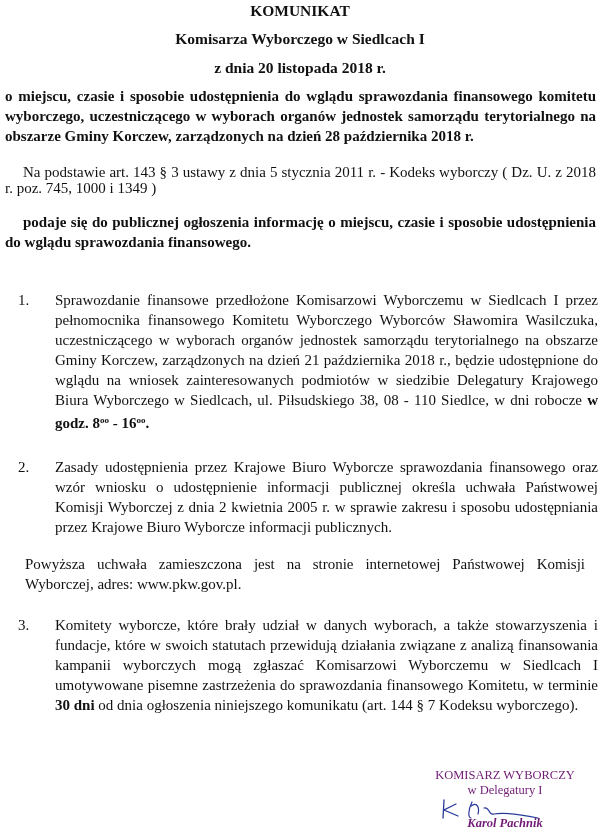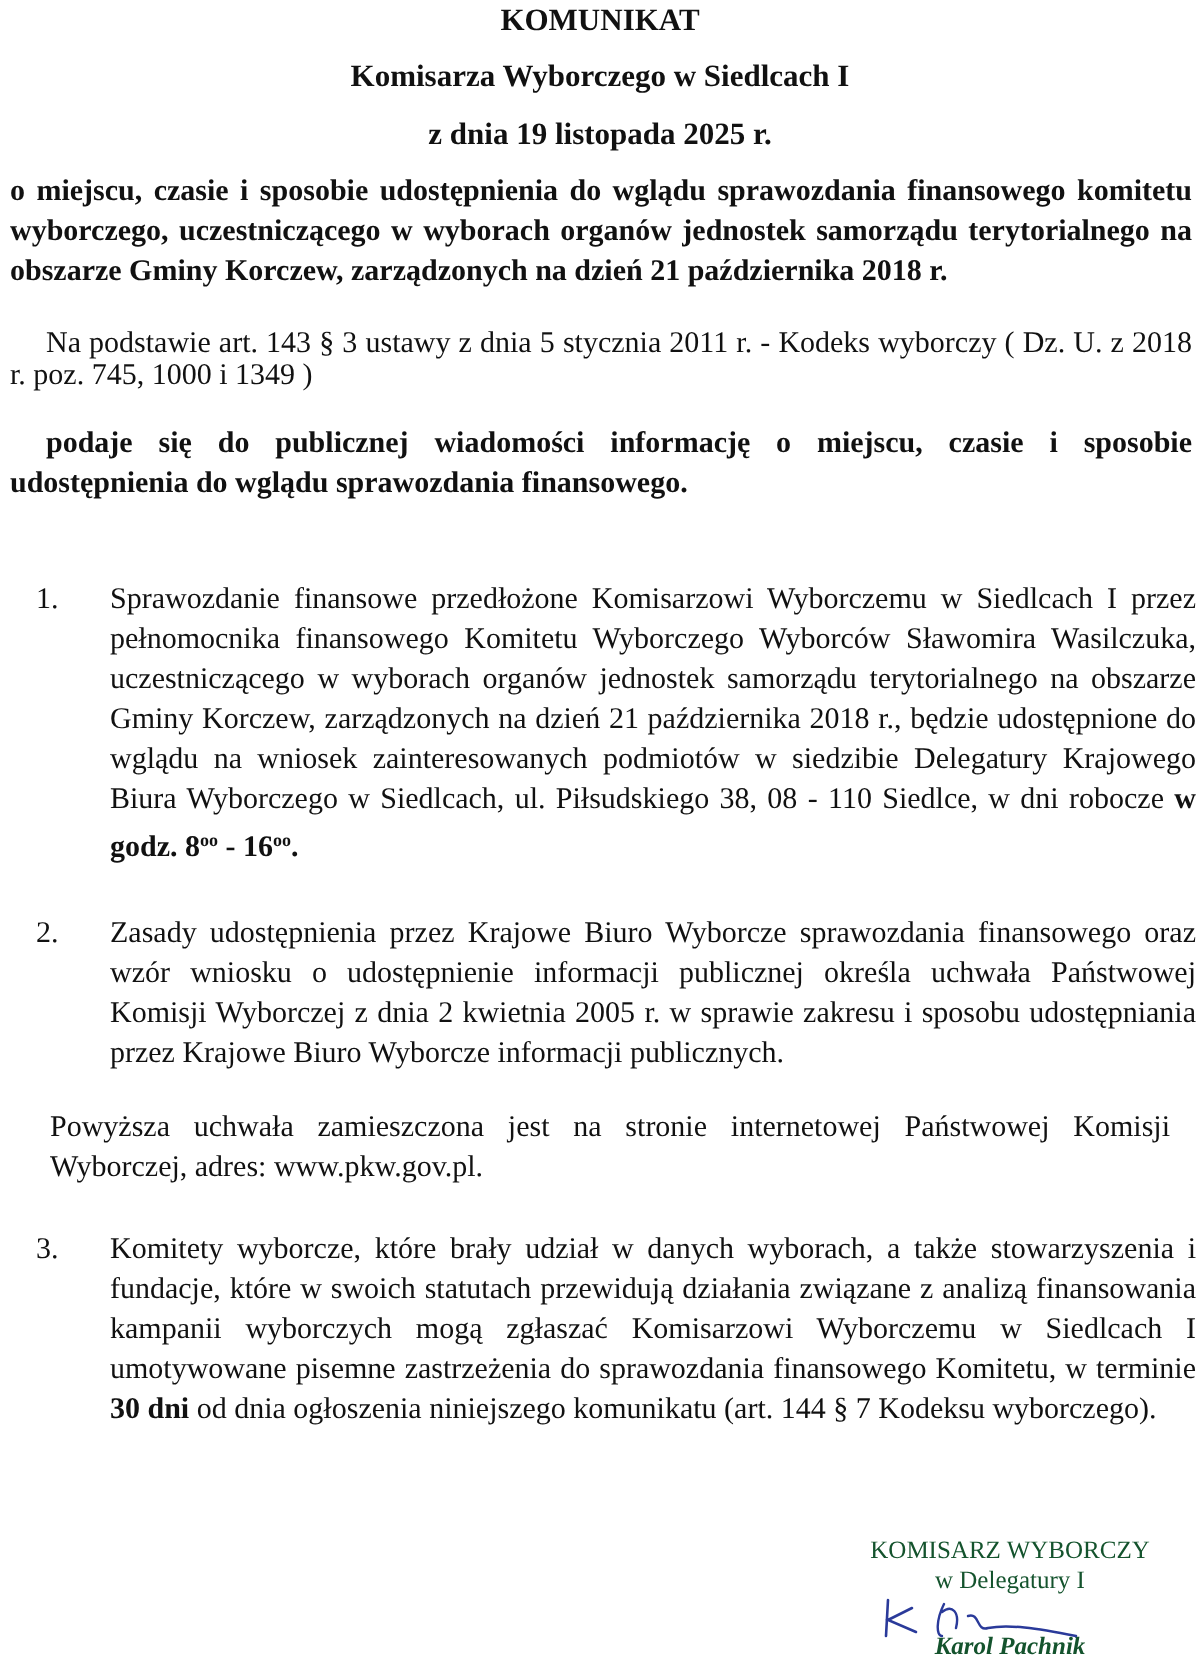--- a/index.html
+++ b/index.html
@@ -34,39 +34,39 @@
     }
     .item .num { position: absolute; left: 0; top: 0; width: 20px; }
     .item .body { margin-left: 37px; text-align: justify; }
     .item1 { top: 290px; }
     .item2 { top: 457px; }
     .item3 { top: 615px; }
     .note { left: 25px; top: 554px; width: 560px; font-size: 15px; line-height: 20px; text-align: justify; }
     sup.small { font-size: 9px; vertical-align: 5px; }
     .stamp {
       left: 420px; top: 768px; width: 170px; text-align: center;
-      color: #14532d; font-size: 12.5px; line-height: 15px;
+      color: #701a75; font-size: 12.5px; line-height: 15px;
     }
     .stamp .name { font-style: italic; font-weight: bold; margin-top: 18px; display: block; }
     .signature { left: 438px; top: 796px; width: 110px; height: 26px; }
   </style>
 </head>
 <body>
 
 <div class="page">
 
   <div class="abs center h2">Komisarza Wyborczego w Siedlcach I</div>
   <div class="abs center h1">KOMUNIKAT</div>
-  <div class="abs center h3">z dnia 19 listopada  2025 r.</div>
+  <div class="abs center h3">z dnia 20 listopada  2018 r.</div>
 
-  <div class="abs subject">o miejscu, czasie  i  sposobie udostępnienia do wglądu sprawozdania  finansowego komitetu  wyborczego, uczestniczącego w wyborach organów jednostek samorządu terytorialnego na obszarze Gminy Korczew, zarządzonych na dzień 21  października  2018 r.</div>
+  <div class="abs subject">o miejscu, czasie  i  sposobie udostępnienia do wglądu sprawozdania  finansowego komitetu  wyborczego, uczestniczącego w wyborach organów jednostek samorządu terytorialnego na obszarze Gminy Korczew, zarządzonych na dzień 28  października  2018 r.</div>
 
   <div class="abs basis">Na podstawie art. 143 § 3 ustawy z dnia 5 stycznia 2011 r. - Kodeks wyborczy ( Dz. U.  z 2018 r. poz. 745, 1000 i 1349 )</div>
 
-  <div class="abs announce">podaje się do publicznej wiadomości informację o  miejscu, czasie  i sposobie udostępnienia do wglądu  sprawozdania  finansowego.</div>
+  <div class="abs announce">podaje się do publicznej ogłoszenia informację o  miejscu, czasie  i sposobie udostępnienia do wglądu  sprawozdania  finansowego.</div>
 
   <div class="abs item item1">
     <span class="num">1.</span>
     <div class="body"><span>Sprawozdanie finansowe  przedłożone Komisarzowi Wyborczemu  w Siedlcach I przez  pełnomocnika  finansowego  Komitetu  Wyborczego Wyborców Sławomira Wasilczuka, uczestniczącego w  wyborach  organów jednostek samorządu terytorialnego na obszarze Gminy Korczew, zarządzonych na dzień 21 października 2018 r., będzie udostępnione do  wglądu  na wniosek zainteresowanych  podmiotów  w siedzibie Delegatury Krajowego Biura Wyborczego  w  Siedlcach,  ul.  Piłsudskiego 38,  08 - 110 Siedlce, w dni robocze </span><span class="bold"><span>w godz. 8</span><sup class="small">oo</sup><span> - 16</span><sup class="small">oo</sup><span>.</span></span></div>
   </div>
 
   <div class="abs item item2">
     <span class="num">2.</span>
     <div class="body">Zasady  udostępnienia  przez  Krajowe  Biuro  Wyborcze  sprawozdania finansowego oraz  wzór wniosku o udostępnienie  informacji  publicznej określa  uchwała Państwowej  Komisji  Wyborczej  z dnia  2 kwietnia 2005 r. w  sprawie  zakresu  i sposobu udostępniania przez Krajowe  Biuro Wyborcze informacji publicznych.</div>
   </div>

